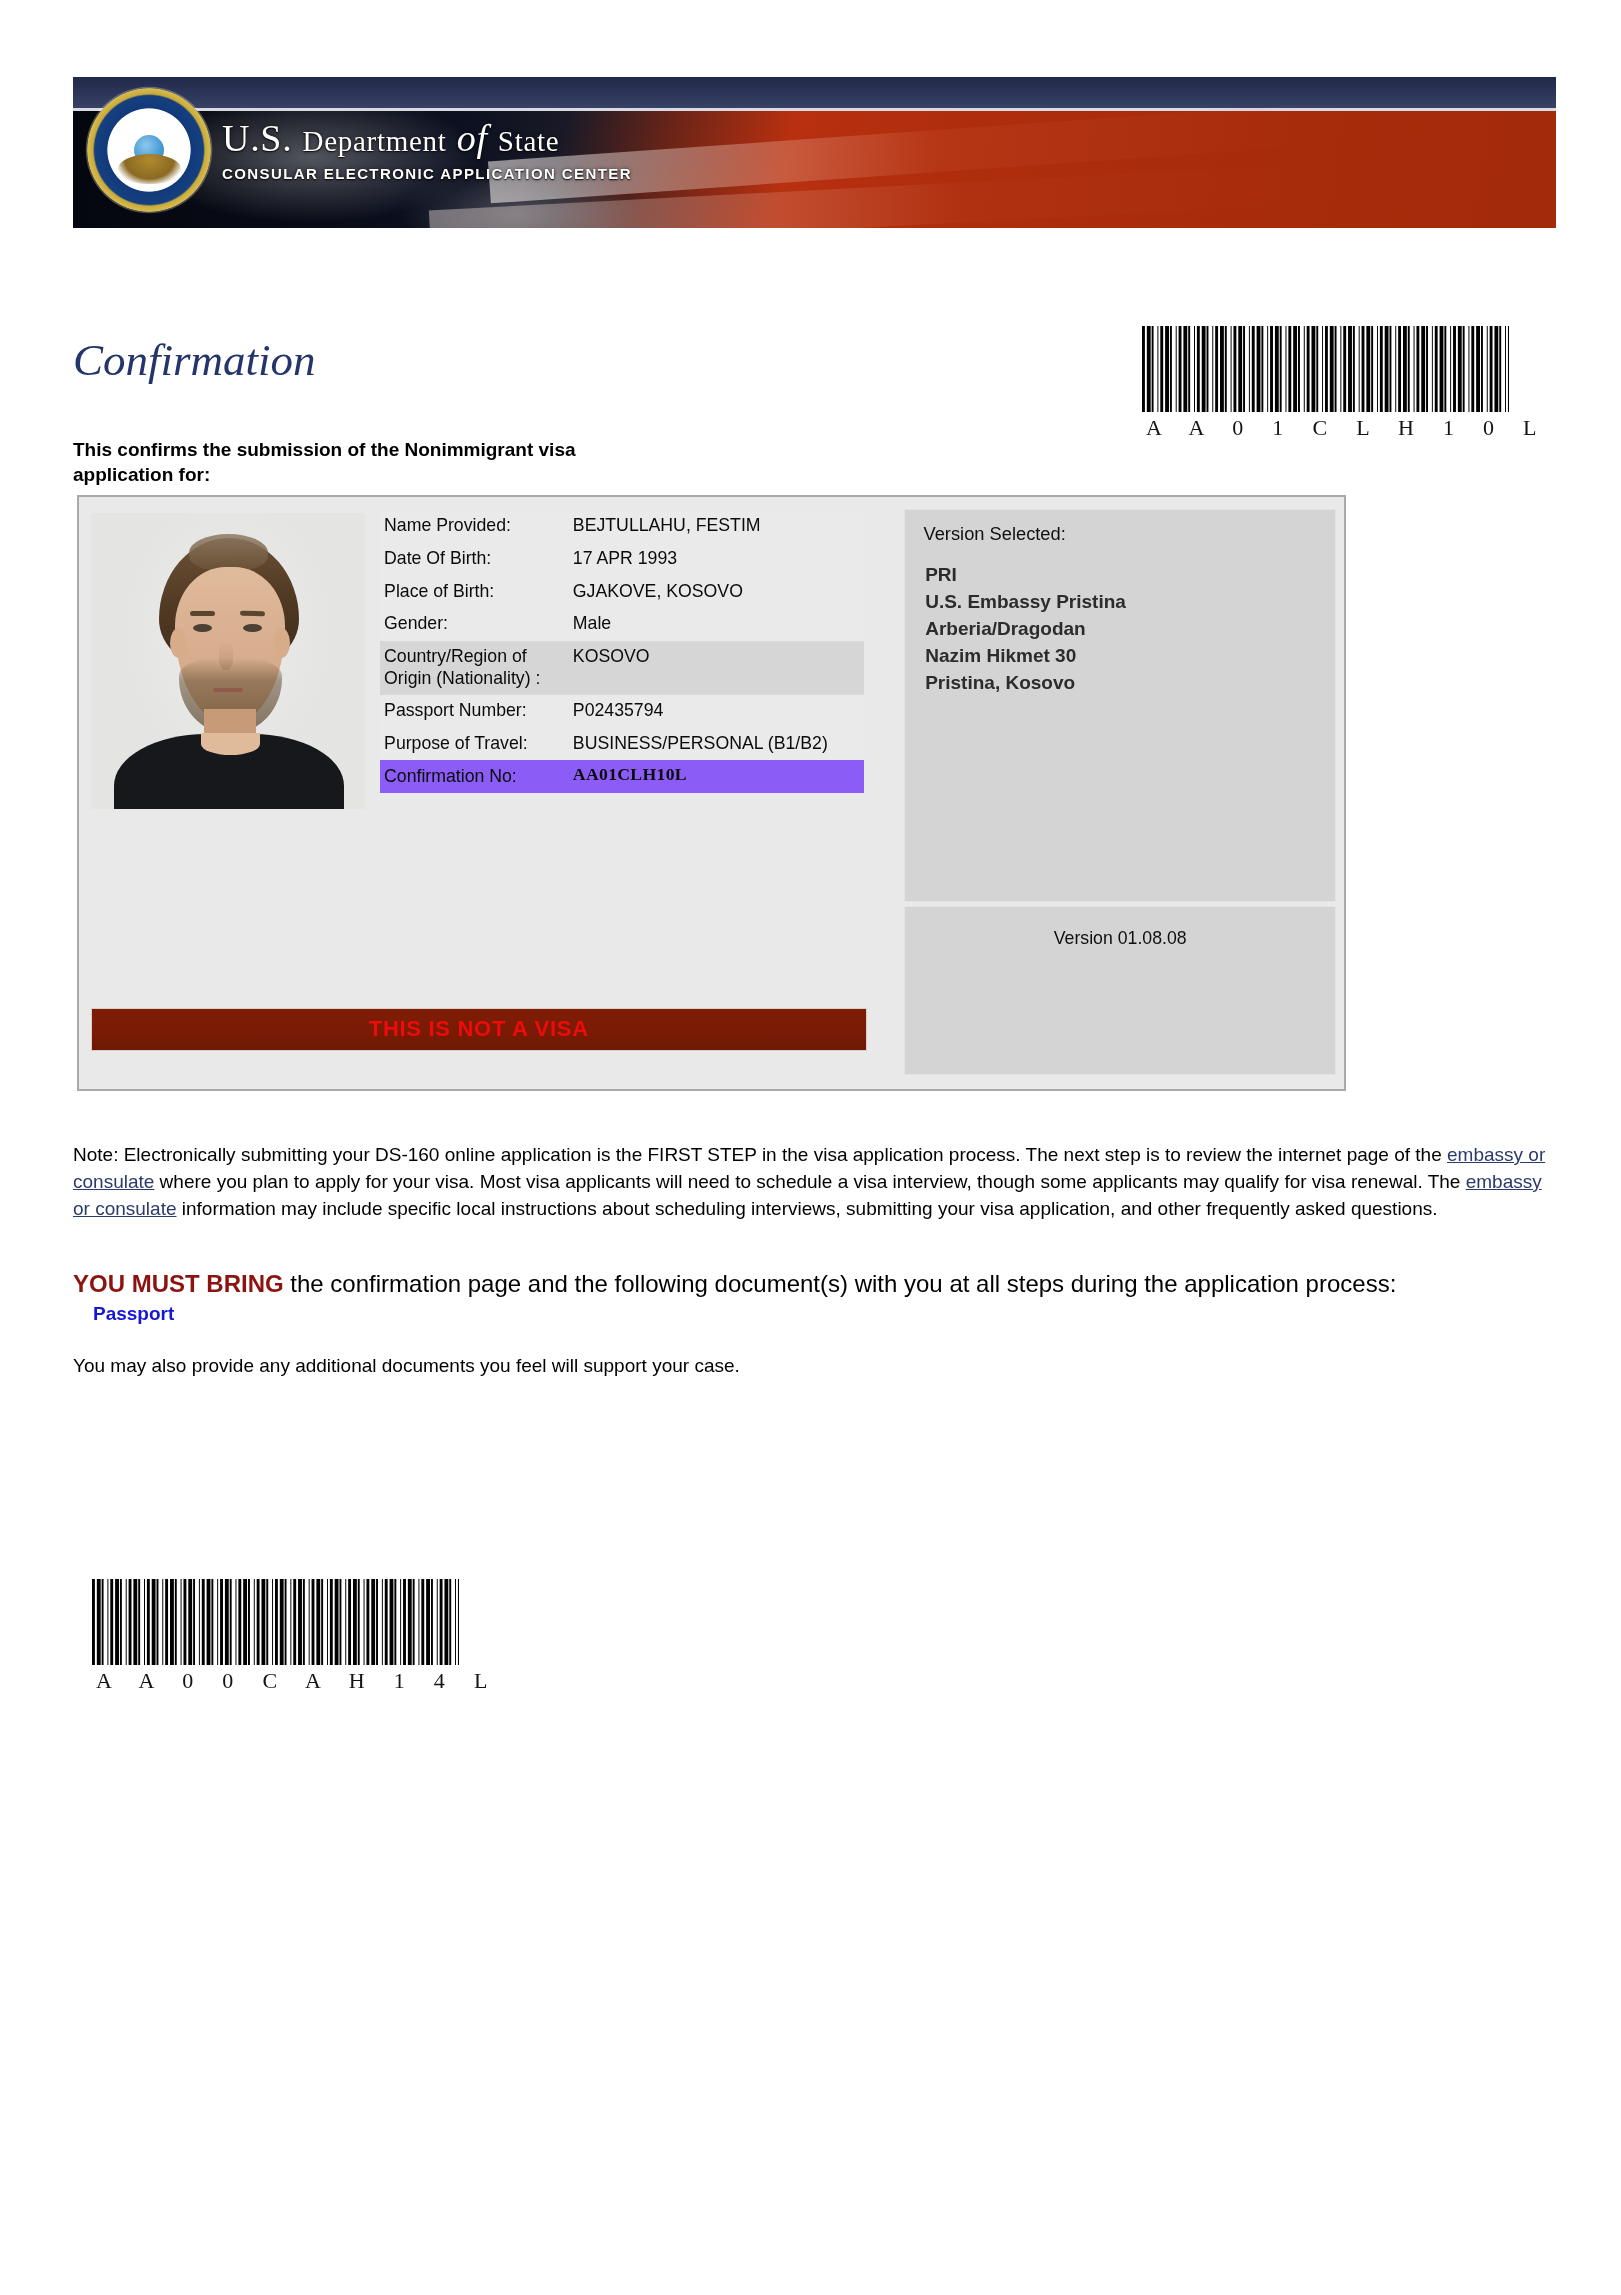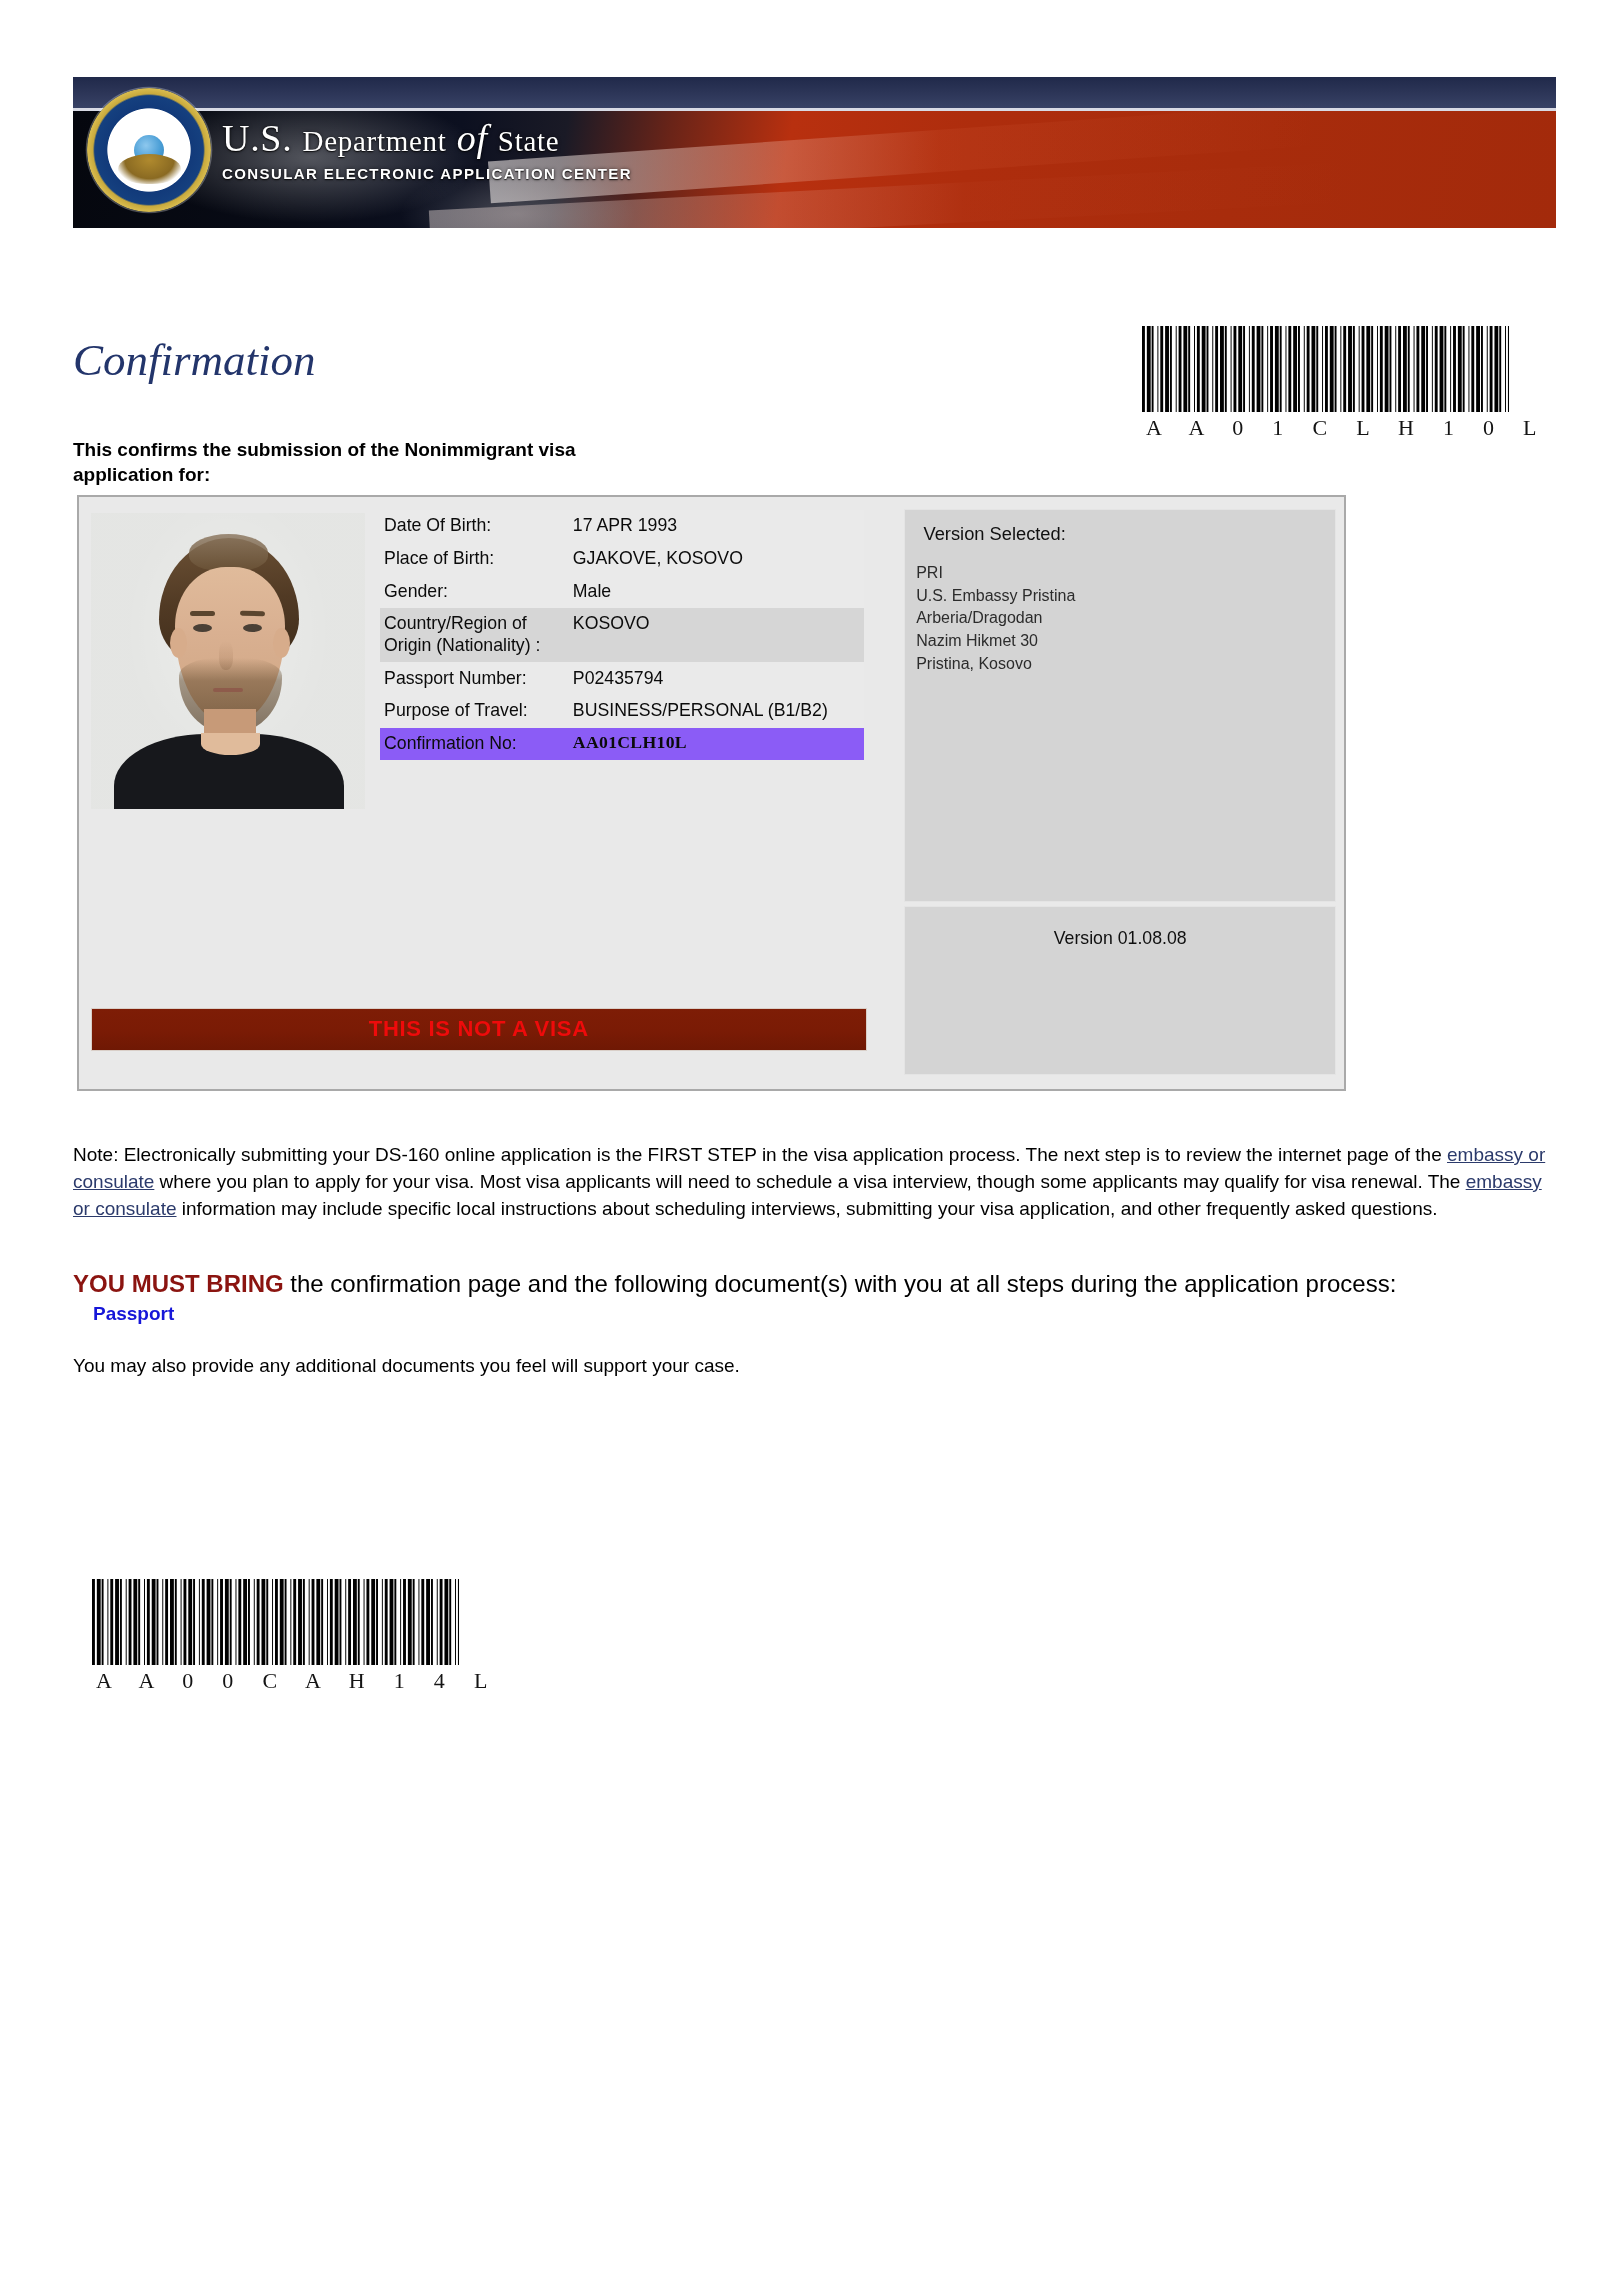--- a/index.html
+++ b/index.html
@@ -406,24 +406,24 @@
     border: 1.3px solid #e4e4e4;
     box-sizing: border-box;
   }
   .loc-title {
     margin: 13px 0 0 18.3px;
     font-family: "Liberation Sans", sans-serif;
     font-size: 18.3px;
     color: #101010;
   }
   .loc-lines {
-    margin: 17px 0 0 11px;
-    font-family: "Liberation Sans", sans-serif;
-    font-size: 16px;
-    font-weight: normal;
+    margin: 17px 0 0 20px;
+    font-family: "Liberation Sans", sans-serif;
+    font-size: 19px;
+    font-weight: bold;
     color: #2c2c2c;
     line-height: 1.42;
   }
   .ver-box {
     position: absolute;
     left: 0;
     top: 397px;
     width: 100%;
     height: 169px;
     background: #d4d4d4;
@@ -539,20 +539,24 @@
           <div class="ph-beard"></div>
           <div class="ph-mouth"></div>
           <div class="ph-neck"></div>
           <div class="ph-shirt"></div>
           <div class="ph-collar"></div>
         </div>
 
         <table class="fields">
           <tbody>
             <tr>
+              <td class="k">Name Provided:</td>
+              <td class="v">BEJTULLAHU, FESTIM</td>
+            </tr>
+            <tr>
               <td class="k">Date Of Birth:</td>
               <td class="v">17 APR 1993</td>
             </tr>
             <tr>
               <td class="k">Place of Birth:</td>
               <td class="v">GJAKOVE, KOSOVO</td>
             </tr>
             <tr>
               <td class="k">Gender:</td>
               <td class="v">Male</td>

